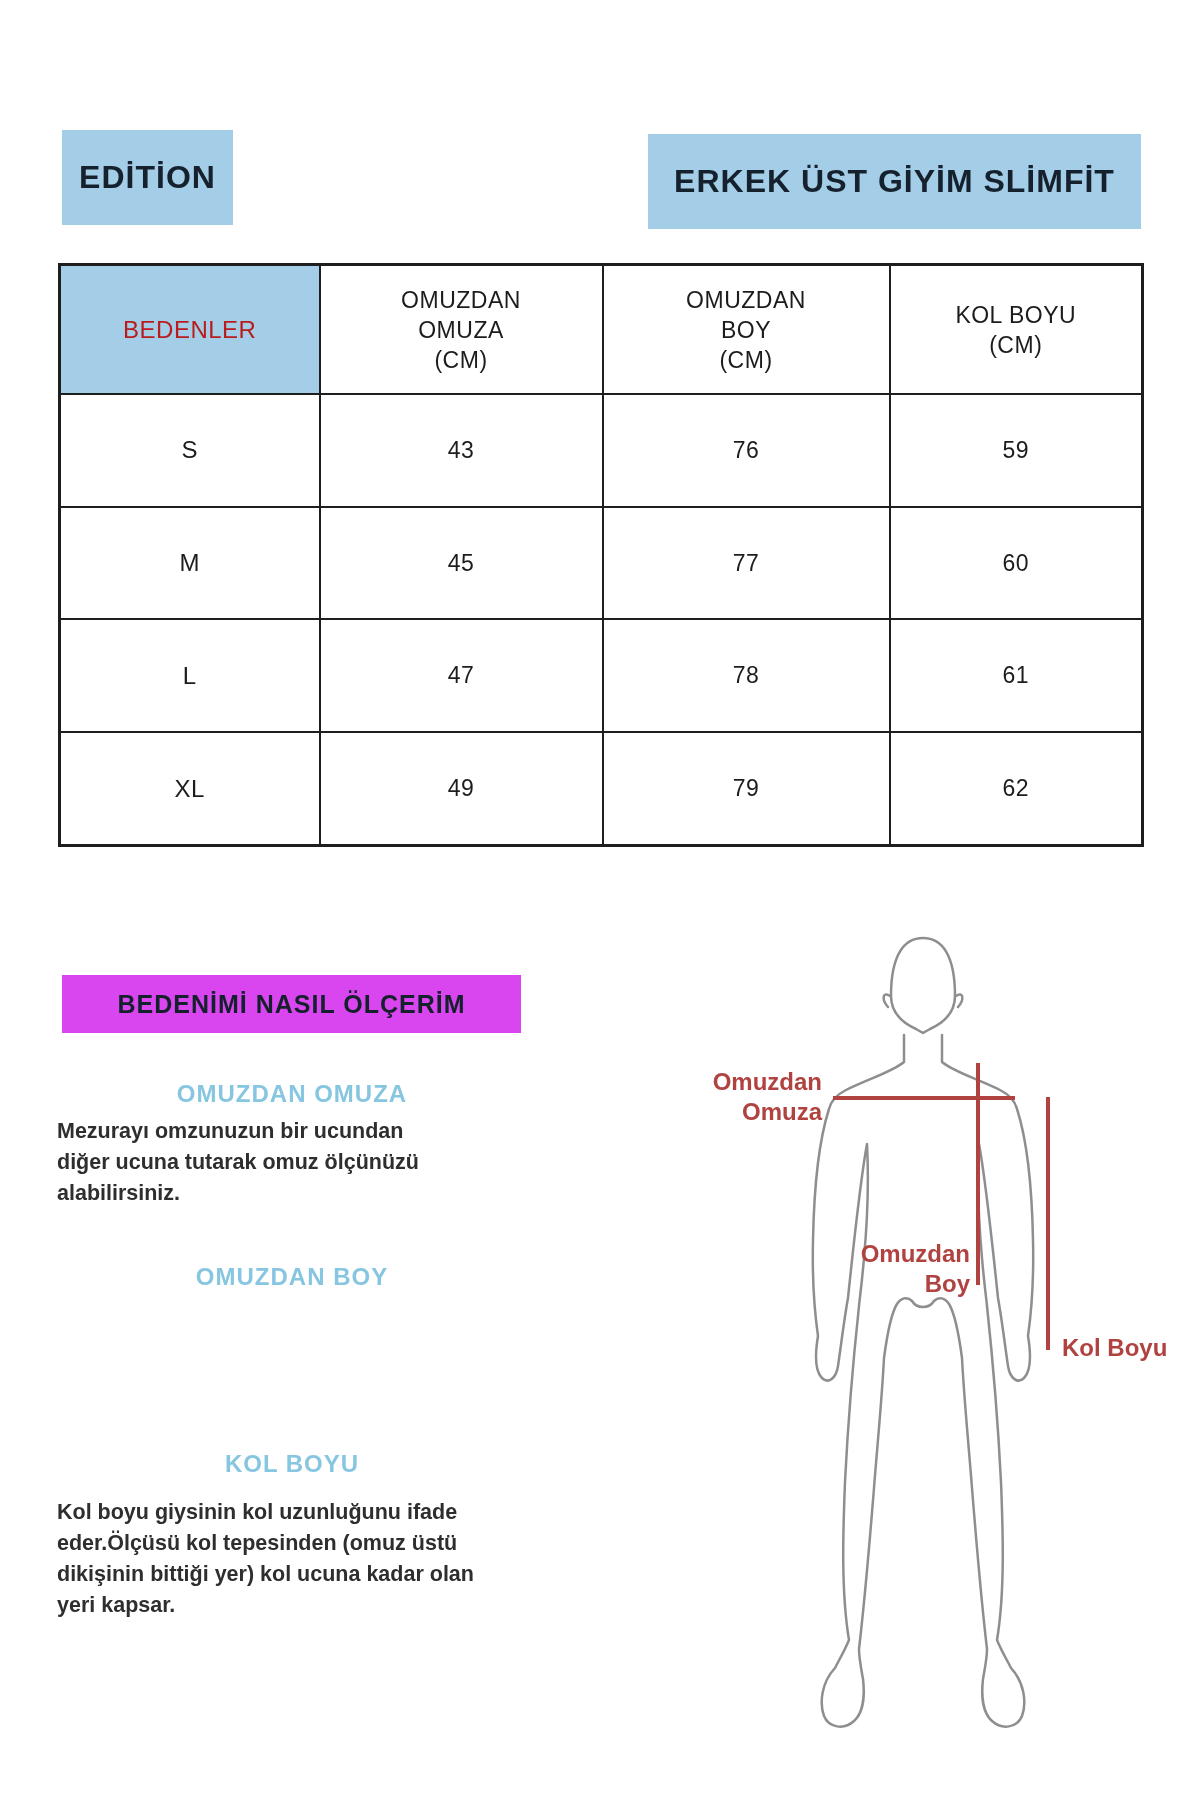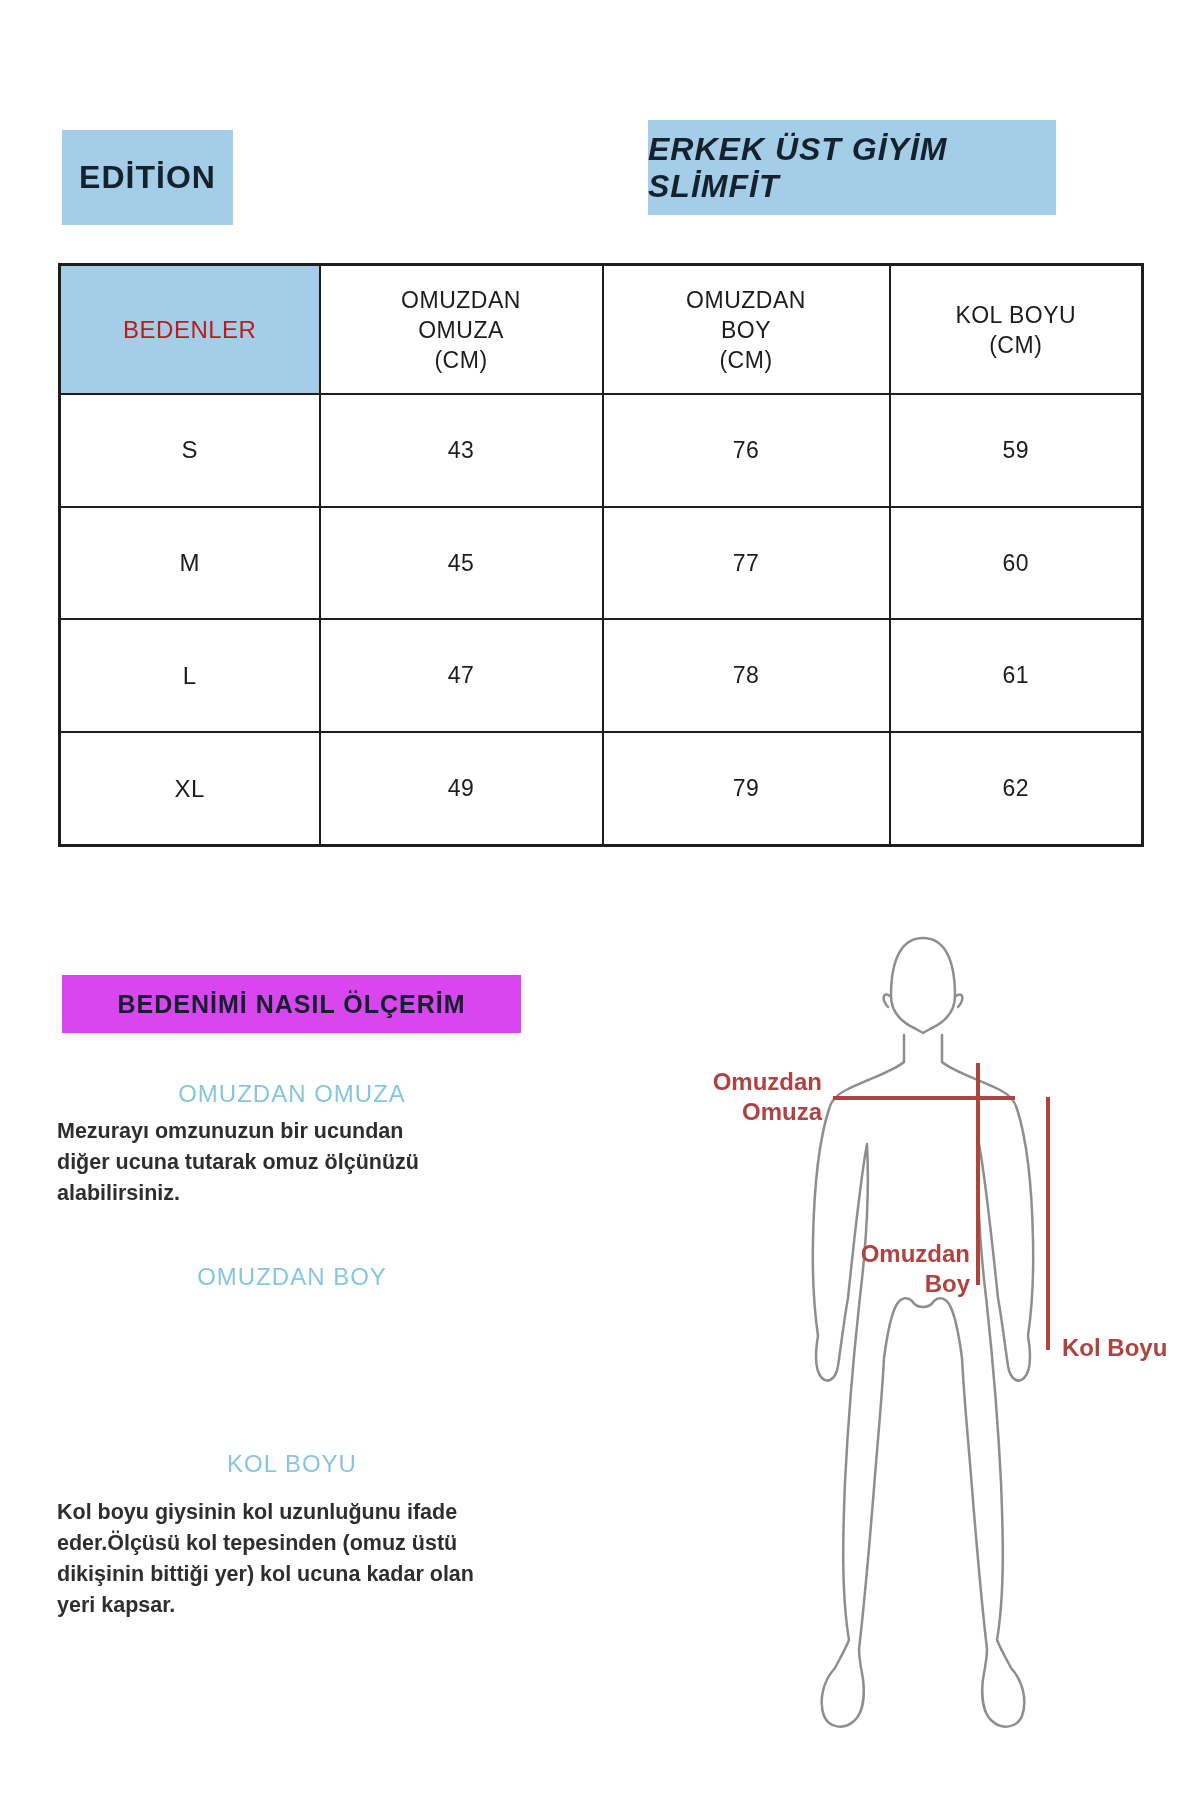--- a/index.html
+++ b/index.html
@@ -7,21 +7,21 @@
     position:relative;width:1200px;height:1800px;background:#ffffff;overflow:hidden;
     font-family:"Liberation Sans", sans-serif;
     padding-left:42px;
   }
   .badge{
     position:absolute;background:#a4cde7;color:#15222e;
     display:flex;align-items:center;justify-content:center;
     font-weight:600;font-size:32px;letter-spacing:1px;
   }
   .badge-brand{left:62px;top:130px;width:171px;height:95px;}
-  .badge-category{left:648px;top:120px;width:408px;height:95px;font-style:italic;}
+  .badge-category{left:648px;top:134px;width:493px;height:95px;}
 
   table.size-table{
     position:absolute;left:58px;top:263px;width:1083px;height:584px;
     border-collapse:collapse;table-layout:fixed;
     border:3px solid #1e1e1e;color:#1c1c1c;
   }
   table.size-table th, table.size-table td{
     border:2px solid #1e1e1e;text-align:center;vertical-align:middle;
     font-weight:400;
   }
@@ -33,21 +33,21 @@
   table.size-table td{font-size:23px;height:89px;letter-spacing:0.5px;}
   table.size-table td.size-cell{font-size:24px;}
 
   .guide-title-box{
     position:absolute;left:62px;top:975px;width:459px;height:58px;
     background:#d946ef;color:#14212d;display:flex;align-items:center;justify-content:center;
     font-size:25px;font-weight:700;letter-spacing:1px;
   }
   .guide-heading{
     position:absolute;left:52px;width:480px;text-align:center;
-    color:#87c6e0;font-size:24px;font-weight:400;letter-spacing:1px;
+    color:#87c6e0;font-size:24px;font-weight:700;letter-spacing:1px;
   }
   .guide-par{
     position:absolute;left:57px;width:470px;
     color:#2e2e2e;font-size:21.5px;line-height:31px;font-weight:700;
     white-space:pre-line;
   }
   #gh1{top:1080px;} #gp1{top:1116px;}
   #gh2{top:1263px;} #gp2{top:1310px;}
   #gh3{top:1450px;} #gp3{top:1497px;}
 

